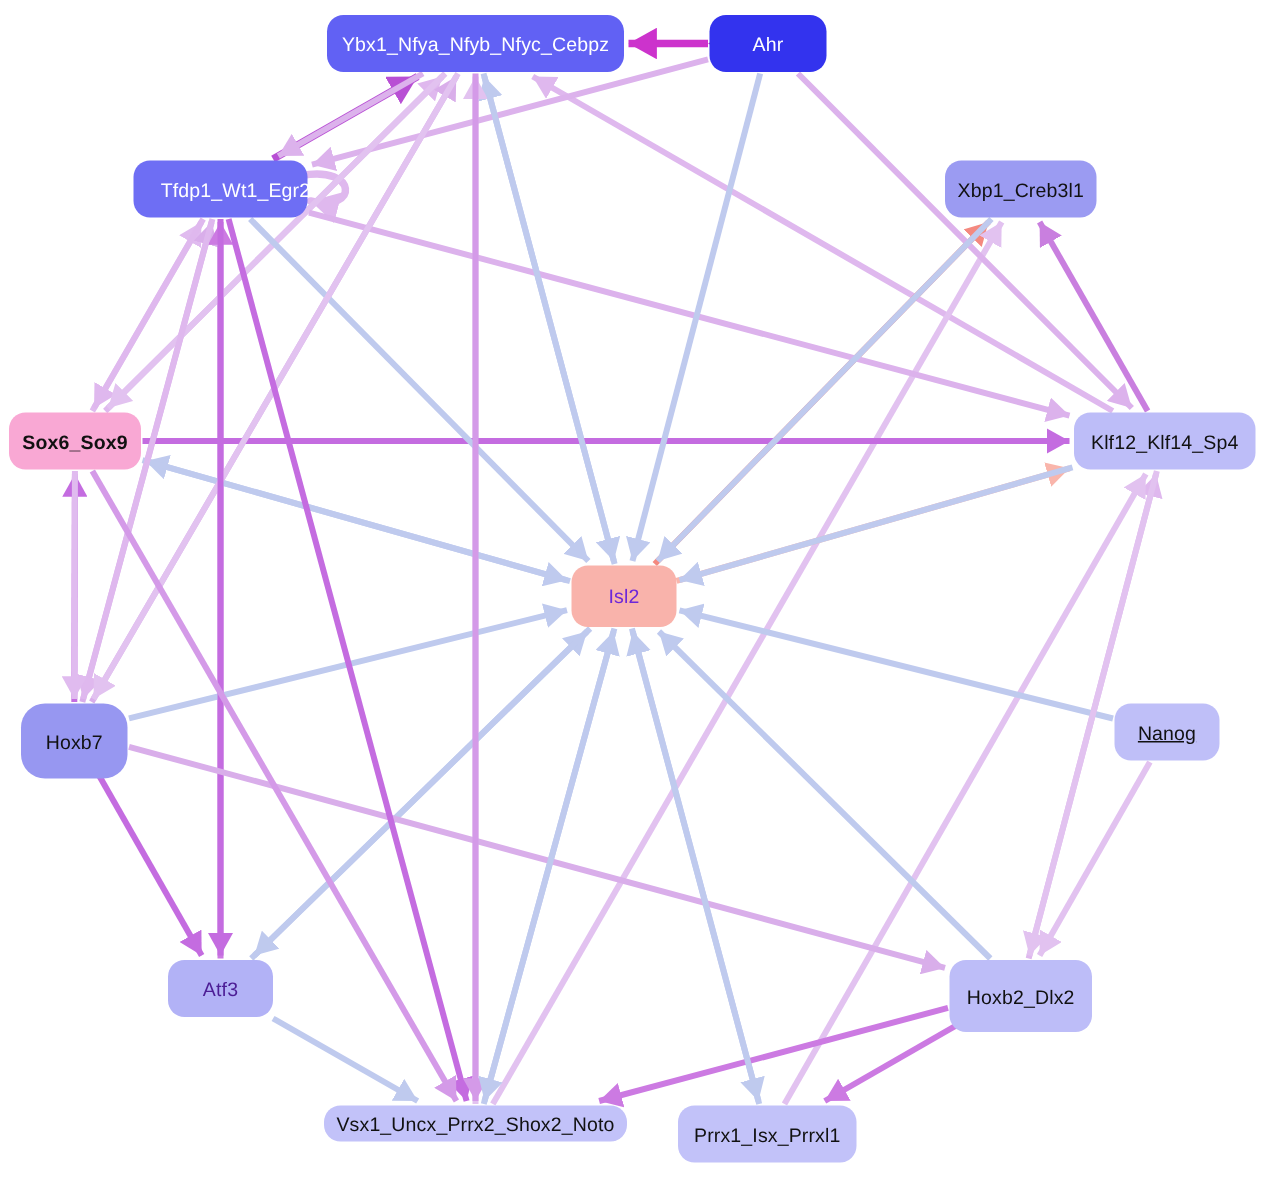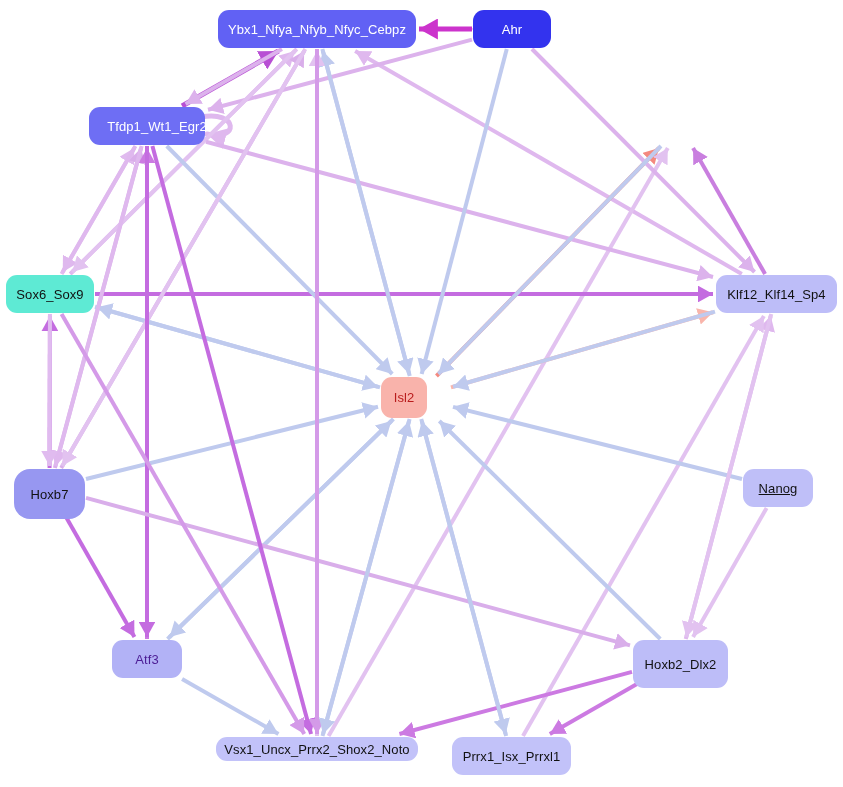--- a/index.html
+++ b/index.html
@@ -122,27 +122,30 @@
     </svg>
 <div class="node" style="left: 218px; top: 10px; width: 198px; height: 38px; background: rgb(97, 97, 244); color: rgb(255, 255, 255); font-size: 13px; text-align: center;">
       <span class="node-label">Ybx1_Nfya_Nfyb_Nfyc_Cebpz</span>
     </div>
     <div class="node" style="left: 473px; top: 10px; width: 78px; height: 38px; background: rgb(51, 51, 238); color: rgb(255, 255, 255); font-size: 13px;">
       <span class="node-label">Ahr</span>
     </div>
     <div class="node" style="left: 89px; top: 107px; width: 116px; height: 38px; background: rgb(110, 110, 244); color: rgb(255, 255, 255); font-size: 13px; padding-left: 20px;">
       <span class="node-label">Tfdp1_Wt1_Egr2</span>
     </div>
-    <div class="node" style="left: 6px; top: 275px; width: 88px; height: 38px; background: #5eead4; color: rgb(17, 17, 17); font-size: 13px;">
+    <div class="node" style="left: 630px; top: 107px; width: 101px; height: 38px; background: rgb(155, 155, 242); color: rgb(17, 17, 17); font-size: 13px;">
+      <span class="node-label">Xbp1_Creb3l1</span>
+    </div>
+    <div class="node" style="left: 6px; top: 275px; width: 88px; height: 38px; background: #f9a8d4; color: rgb(17, 17, 17); font-size: 13px; font-weight: bold;">
       <span class="node-label">Sox6_Sox9</span>
     </div>
     <div class="node" style="left: 716px; top: 275px; width: 121px; height: 38px; background: rgb(189, 189, 248); color: rgb(17, 17, 17); font-size: 13px;">
       <span class="node-label">Klf12_Klf14_Sp4</span>
     </div>
-    <div class="node" style="left: 381px; top: 377px; width: 46px; height: 41px; background: rgb(249, 179, 171); color: #b91c1c; font-size: 13px;">
+    <div class="node" style="left: 381px; top: 377px; width: 70px; height: 41px; background: rgb(249, 179, 171); color: #6d28d9; font-size: 13px;">
       <span class="node-label">Isl2</span>
     </div>
     <div class="node" style="left: 14px; top: 469px; width: 71px; height: 50px; background: rgb(151, 151, 241); color: rgb(17, 17, 17); font-size: 13px; border-radius: 16px;">
       <span class="node-label">Hoxb7</span>
     </div>
     <div class="node" style="left: 743px; top: 469px; width: 70px; height: 38px; background: rgb(191, 191, 248); color: rgb(17, 17, 17); font-size: 13px; text-decoration: underline;">
       <span class="node-label">Nanog</span>
     </div>
     <div class="node" style="left: 112px; top: 640px; width: 70px; height: 38px; background: rgb(178, 178, 246); color: #4c1d95; font-size: 13px;">
       <span class="node-label">Atf3</span>

